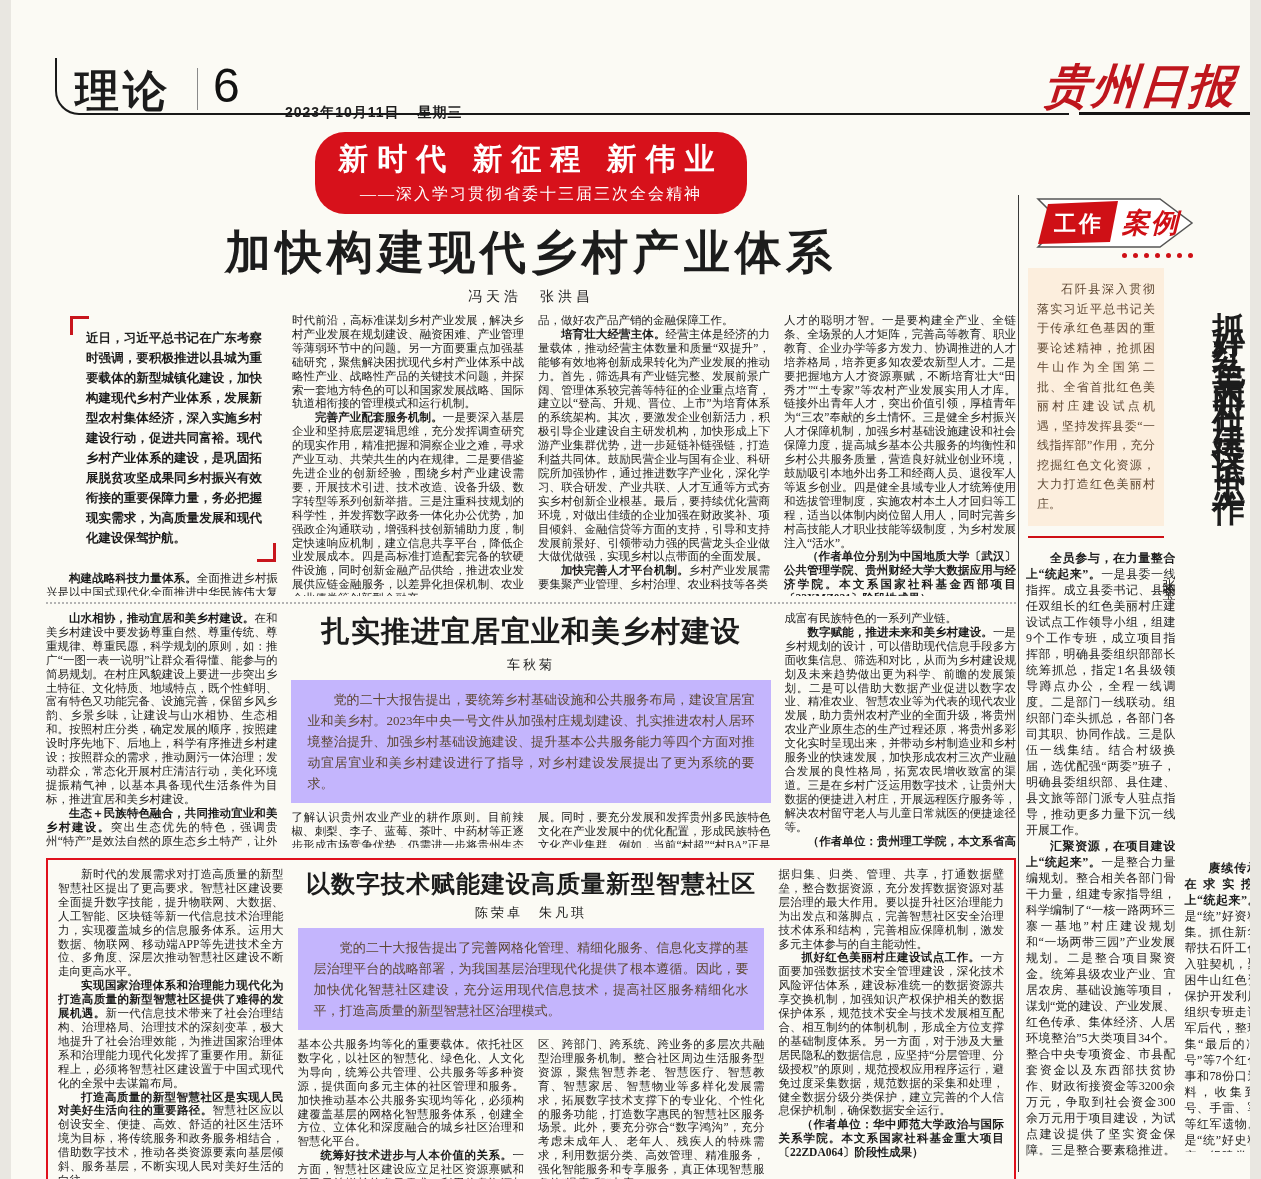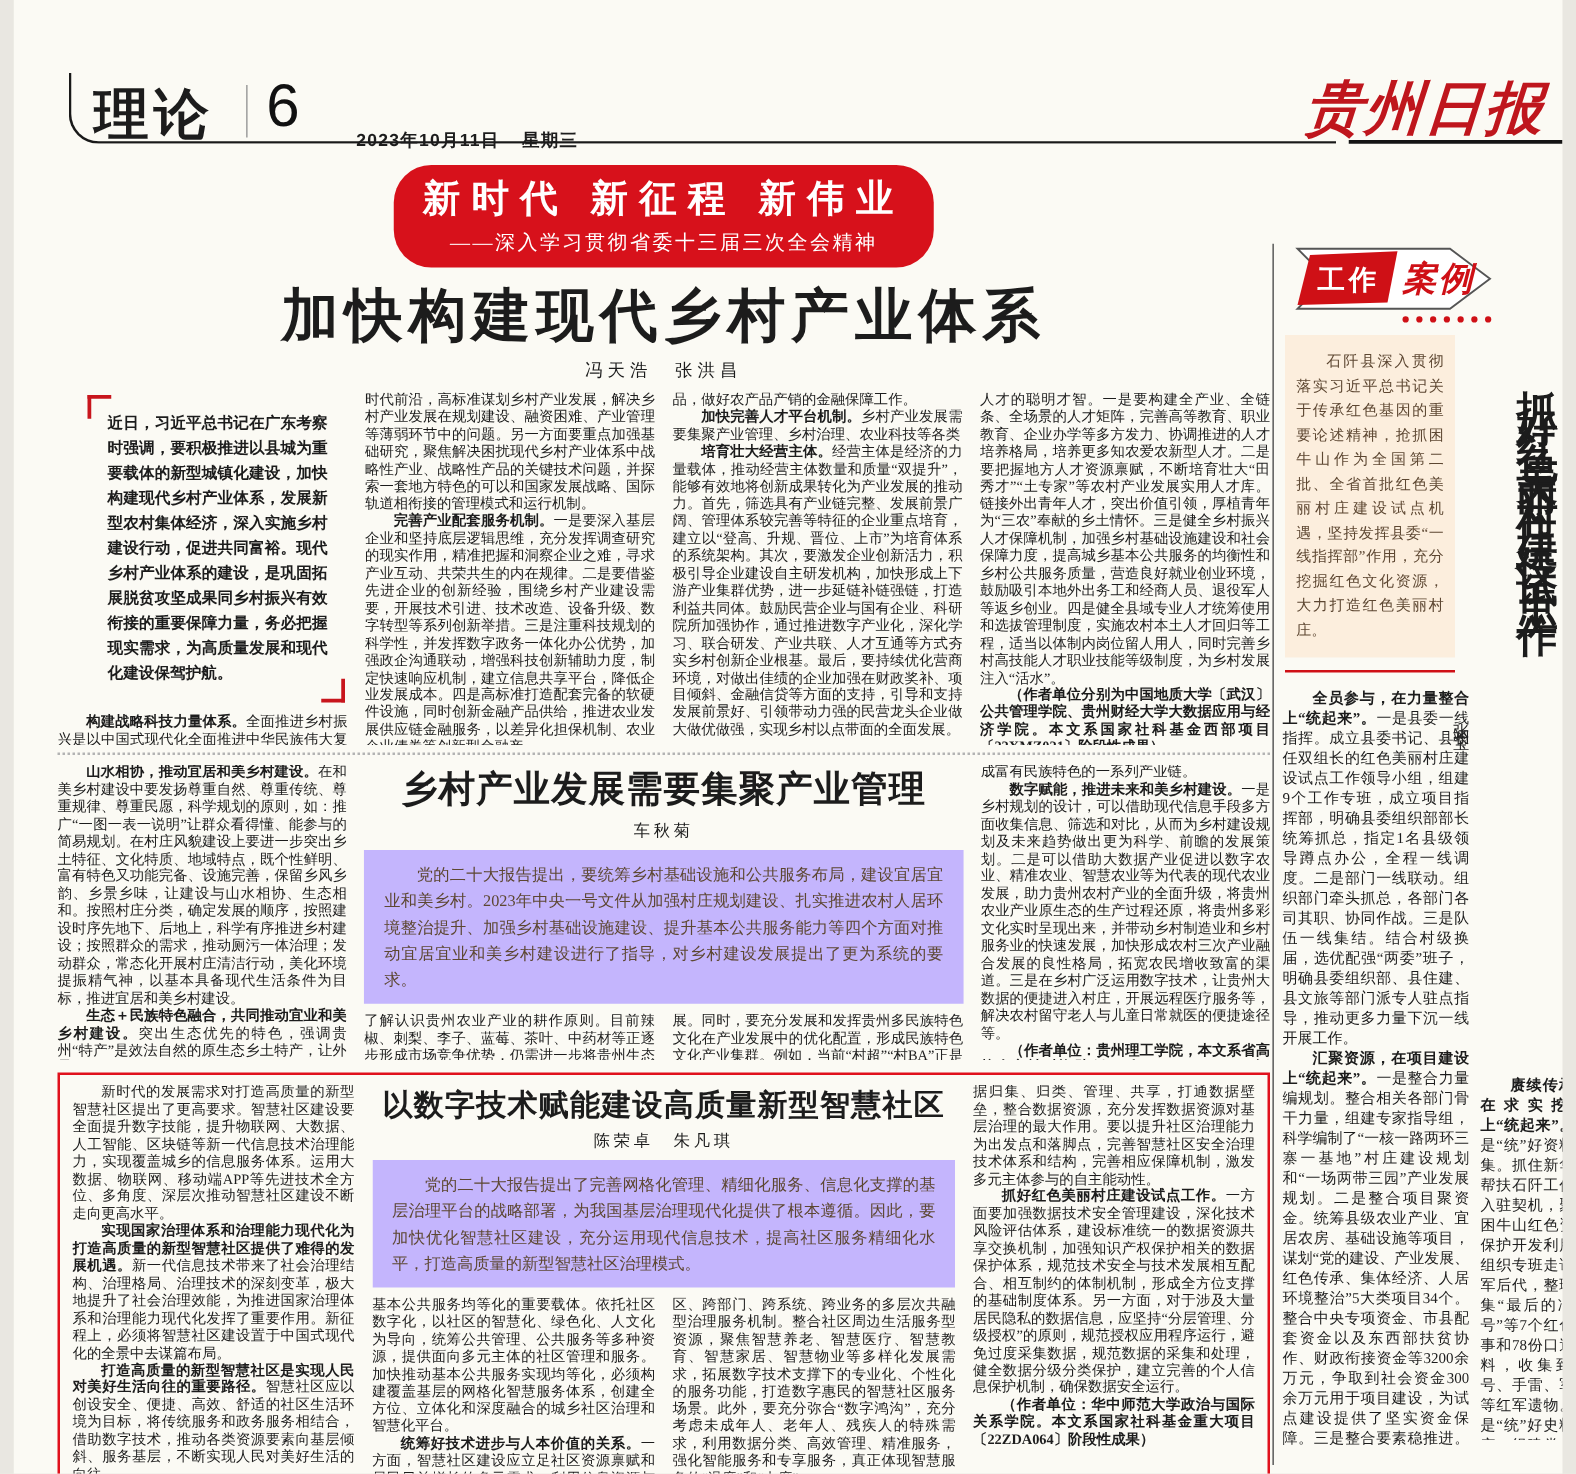--- a/index.html
+++ b/index.html
@@ -109,36 +109,36 @@
       <div class="colN">
         <div class="intro-quote">近日，习近平总书记在广东考察时强调，要积极推进以县城为重要载体的新型城镇化建设，加快构建现代乡村产业体系，发展新型农村集体经济，深入实施乡村建设行动，促进共同富裕。现代乡村产业体系的建设，是巩固拓展脱贫攻坚成果同乡村振兴有效衔接的重要保障力量，务必把握现实需求，为高质量发展和现代化建设保驾护航。</div>
         <p><b class="lead">构建战略科技力量体系。</b><span>全面推进乡村振兴是以中国式现代化全面推进中华民族伟大复兴的重大战略举措，离不开科技的强大支撑。这是实现现代乡村企业独立自主发展的关键举措。一方面要立足地方科教资源优势，打造符合乡村产业发展的高水平研究型院校和科创领军企业等，充分发挥产学研一体化的整体功效，以乡村产业为抓手，着眼国家战略需求和</span></p>
       </div>
       <div class="colN">
         <p class="noind"><span>时代前沿，高标准谋划乡村产业发展，解决乡村产业发展在规划建设、融资困难、产业管理等薄弱环节中的问题。另一方面要重点加强基础研究，聚焦解决困扰现代乡村产业体系中战略性产业、战略性产品的关键技术问题，并探索一套地方特色的可以和国家发展战略、国际轨道相衔接的管理模式和运行机制。</span></p>
         <p><b class="lead">完善产业配套服务机制。</b><span>一是要深入基层企业和坚持底层逻辑思维，充分发挥调查研究的现实作用，精准把握和洞察企业之难，寻求产业互动、共荣共生的内在规律。二是要借鉴先进企业的创新经验，围绕乡村产业建设需要，开展技术引进、技术改造、设备升级、数字转型等系列创新举措。三是注重科技规划的科学性，并发挥数字政务一体化办公优势，加强政企沟通联动，增强科技创新辅助力度，制定快速响应机制，建立信息共享平台，降低企业发展成本。四是高标准打造配套完备的软硬件设施，同时创新金融产品供给，推进农业发展供应链金融服务，以差异化担保机制、农业企业债券等创新型金融产</span></p>
       </div>
       <div class="colN">
         <p class="noind"><span>品，做好农产品产销的金融保障工作。</span></p>
+        <p><b class="lead">培育壮大经营主体。</b><span>经营主体是经济的力量载体，推动经营主体数量和质量“双提升”，能够有效地将创新成果转化为产业发展的推动力。首先，筛选具有产业链完整、发展前景广阔、管理体系较完善等特征的企业重点培育，建立以“登高、升规、晋位、上市”为培育体系的系统架构。其次，要激发企业创新活力，积极引导企业建设自主研发机构，加快形成上下游产业集群优势，进一步延链补链强链，打造利益共同体。鼓励民营企业与国有企业、科研院所加强协作，通过推进数字产业化，深化学习、联合研发、产业共联、人才互通等方式夯实乡村创新企业根基。最后，要持续优化营商环境，对做出佳绩的企业加强在财政奖补、项目倾斜、金融信贷等方面的支持，引导和支持发展前景好、引领带动力强的民营龙头企业做大做优做强，实现乡村以点带面的全面发展。</span></p>
         <p><b class="lead">加快完善人才平台机制。</b><span>乡村产业发展需要集聚产业管理、乡村治理、农业科技等各类</span></p>
-        <p><b class="lead">培育壮大经营主体。</b><span>经营主体是经济的力量载体，推动经营主体数量和质量“双提升”，能够有效地将创新成果转化为产业发展的推动力。首先，筛选具有产业链完整、发展前景广阔、管理体系较完善等特征的企业重点培育，建立以“登高、升规、晋位、上市”为培育体系的系统架构。其次，要激发企业创新活力，积极引导企业建设自主研发机构，加快形成上下游产业集群优势，进一步延链补链强链，打造利益共同体。鼓励民营企业与国有企业、科研院所加强协作，通过推进数字产业化，深化学习、联合研发、产业共联、人才互通等方式夯实乡村创新企业根基。最后，要持续优化营商环境，对做出佳绩的企业加强在财政奖补、项目倾斜、金融信贷等方面的支持，引导和支持发展前景好、引领带动力强的民营龙头企业做大做优做强，实现乡村以点带面的全面发展。</span></p>
       </div>
       <div class="colN">
         <p class="noind"><span>人才的聪明才智。一是要构建全产业、全链条、全场景的人才矩阵，完善高等教育、职业教育、企业办学等多方发力、协调推进的人才培养格局，培养更多知农爱农新型人才。二是要把握地方人才资源禀赋，不断培育壮大“田秀才”“土专家”等农村产业发展实用人才库。链接外出青年人才，突出价值引领，厚植青年为“三农”奉献的乡土情怀。三是健全乡村振兴人才保障机制，加强乡村基础设施建设和社会保障力度，提高城乡基本公共服务的均衡性和乡村公共服务质量，营造良好就业创业环境，鼓励吸引本地外出务工和经商人员、退役军人等返乡创业。四是健全县域专业人才统筹使用和选拔管理制度，实施农村本土人才回归等工程，适当以体制内岗位留人用人，同时完善乡村高技能人才职业技能等级制度，为乡村发展注入“活水”。</span></p>
         <p class="note">（作者单位分别为中国地质大学〔武汉〕公共管理学院、贵州财经大学大数据应用与经济学院。本文系国家社科基金西部项目〔22XMZ021〕阶段性成果）</p>
       </div>
     </section>
 
     <section class="band band-b">
       <div class="colN">
         <p><b class="lead">山水相协，推动宜居和美乡村建设。</b><span>在和美乡村建设中要发扬尊重自然、尊重传统、尊重规律、尊重民愿，科学规划的原则，如：推广“一图一表一说明”让群众看得懂、能参与的简易规划。在村庄风貌建设上要进一步突出乡土特征、文化特质、地域特点，既个性鲜明、富有特色又功能完备、设施完善，保留乡风乡韵、乡景乡味，让建设与山水相协、生态相和。按照村庄分类，确定发展的顺序，按照建设时序先地下、后地上，科学有序推进乡村建设；按照群众的需求，推动厕污一体治理；发动群众，常态化开展村庄清洁行动，美化环境提振精气神，以基本具备现代生活条件为目标，推进宜居和美乡村建设。</span></p>
         <p><b class="lead">生态＋民族特色融合，共同推动宜业和美乡村建设。</b><span>突出生态优先的特色，强调贵州“特产”是效法自然的原生态乡土特产，让外界</span></p>
       </div>
       <div class="midcol">
-        <h2 class="art-title t30">乡村产业发展需要集聚产业管理</h2>
+        <h2 class="art-title t30">扎实推进宜居宜业和美乡村建设</h2>
         <div class="byline2">车秋菊</div>
         <div class="hlbox">党的二十大报告提出，要统筹乡村基础设施和公共服务布局，建设宜居宜业和美乡村。2023年中央一号文件从加强村庄规划建设、扎实推进农村人居环境整治提升、加强乡村基础设施建设、提升基本公共服务能力等四个方面对推动宜居宜业和美乡村建设进行了指导，对乡村建设发展提出了更为系统的要求。</div>
         <div class="innercols">
           <div class="subcol">
             <p class="noind">了解认识贵州农业产业的耕作原则。目前辣椒、刺梨、李子、蓝莓、茶叶、中药材等正逐步形成市场竞争优势，仍需进一步将贵州生态气候优势转化为产业优势，在品牌、品质塑造中，通过推介和严格控制生产过程，推进贵州农业特色优势产业标准化、品牌化、高端化发</p>
           </div>
           <div class="subcol">
             <p class="noind">展。同时，要充分发展和发挥贵州多民族特色文化在产业发展中的优化配置，形成民族特色文化产业集群。例如，当前“村超”“村BA”正是通过将体育运动与当地苗族、侗族等民族文化融合起来，更进一步地展现乡土风貌、民族文化，从而不断推动当地各项特色产业的发展，形</p>
           </div>
         </div>

